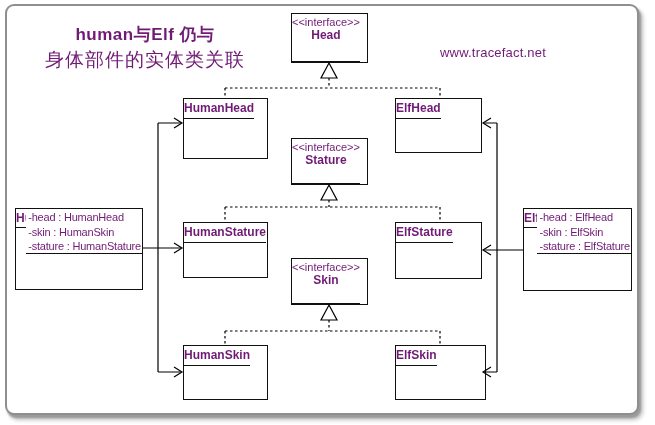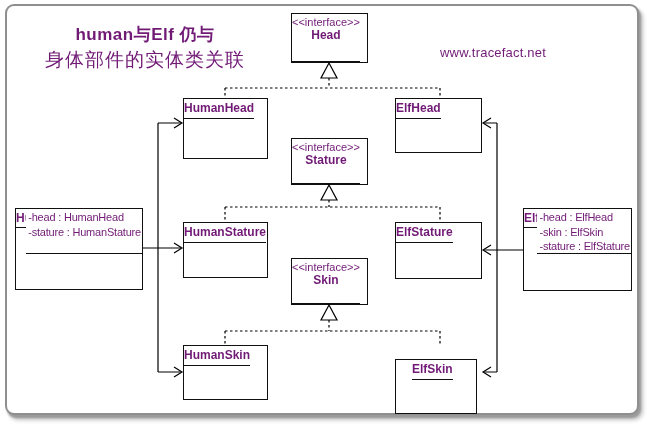--- a/index.html
+++ b/index.html
@@ -104,30 +104,31 @@
     <div class="comp-mid"></div>
     <div class="comp-last"></div>
   </div>
 
   <div class="uml-box" style="left:183px;top:345px;width:85px;height:55px;">
     <div class="box-title">HumanSkin</div>
     <div class="comp-mid"></div>
     <div class="comp-last"></div>
   </div>
 
-  <div class="uml-box" style="left:395px;top:359px;width:82px;height:55px;padding-left:16px;">
+  <div class="uml-box" style="left:395px;top:345px;width:91px;height:55px;">
     <div class="box-title">ElfSkin</div>
     <div class="comp-mid"></div>
     <div class="comp-last"></div>
   </div>
 
   <div class="uml-box entity" style="left:15px;top:208px;width:128px;height:82px;">
     <div class="box-title">Human</div>
     <div class="fields">
       <div class="fld">-head : HumanHead</div>
+      <div class="fld">-skin : HumanSkin</div>
       <div class="fld">-stature : HumanStature</div>
     </div>
     <div class="comp-last"></div>
   </div>
 
   <div class="uml-box entity" style="left:523px;top:208px;width:109px;height:83px;">
     <div class="box-title">Elf</div>
     <div class="fields">
       <div class="fld">-head : ElfHead</div>
       <div class="fld">-skin : ElfSkin</div>

